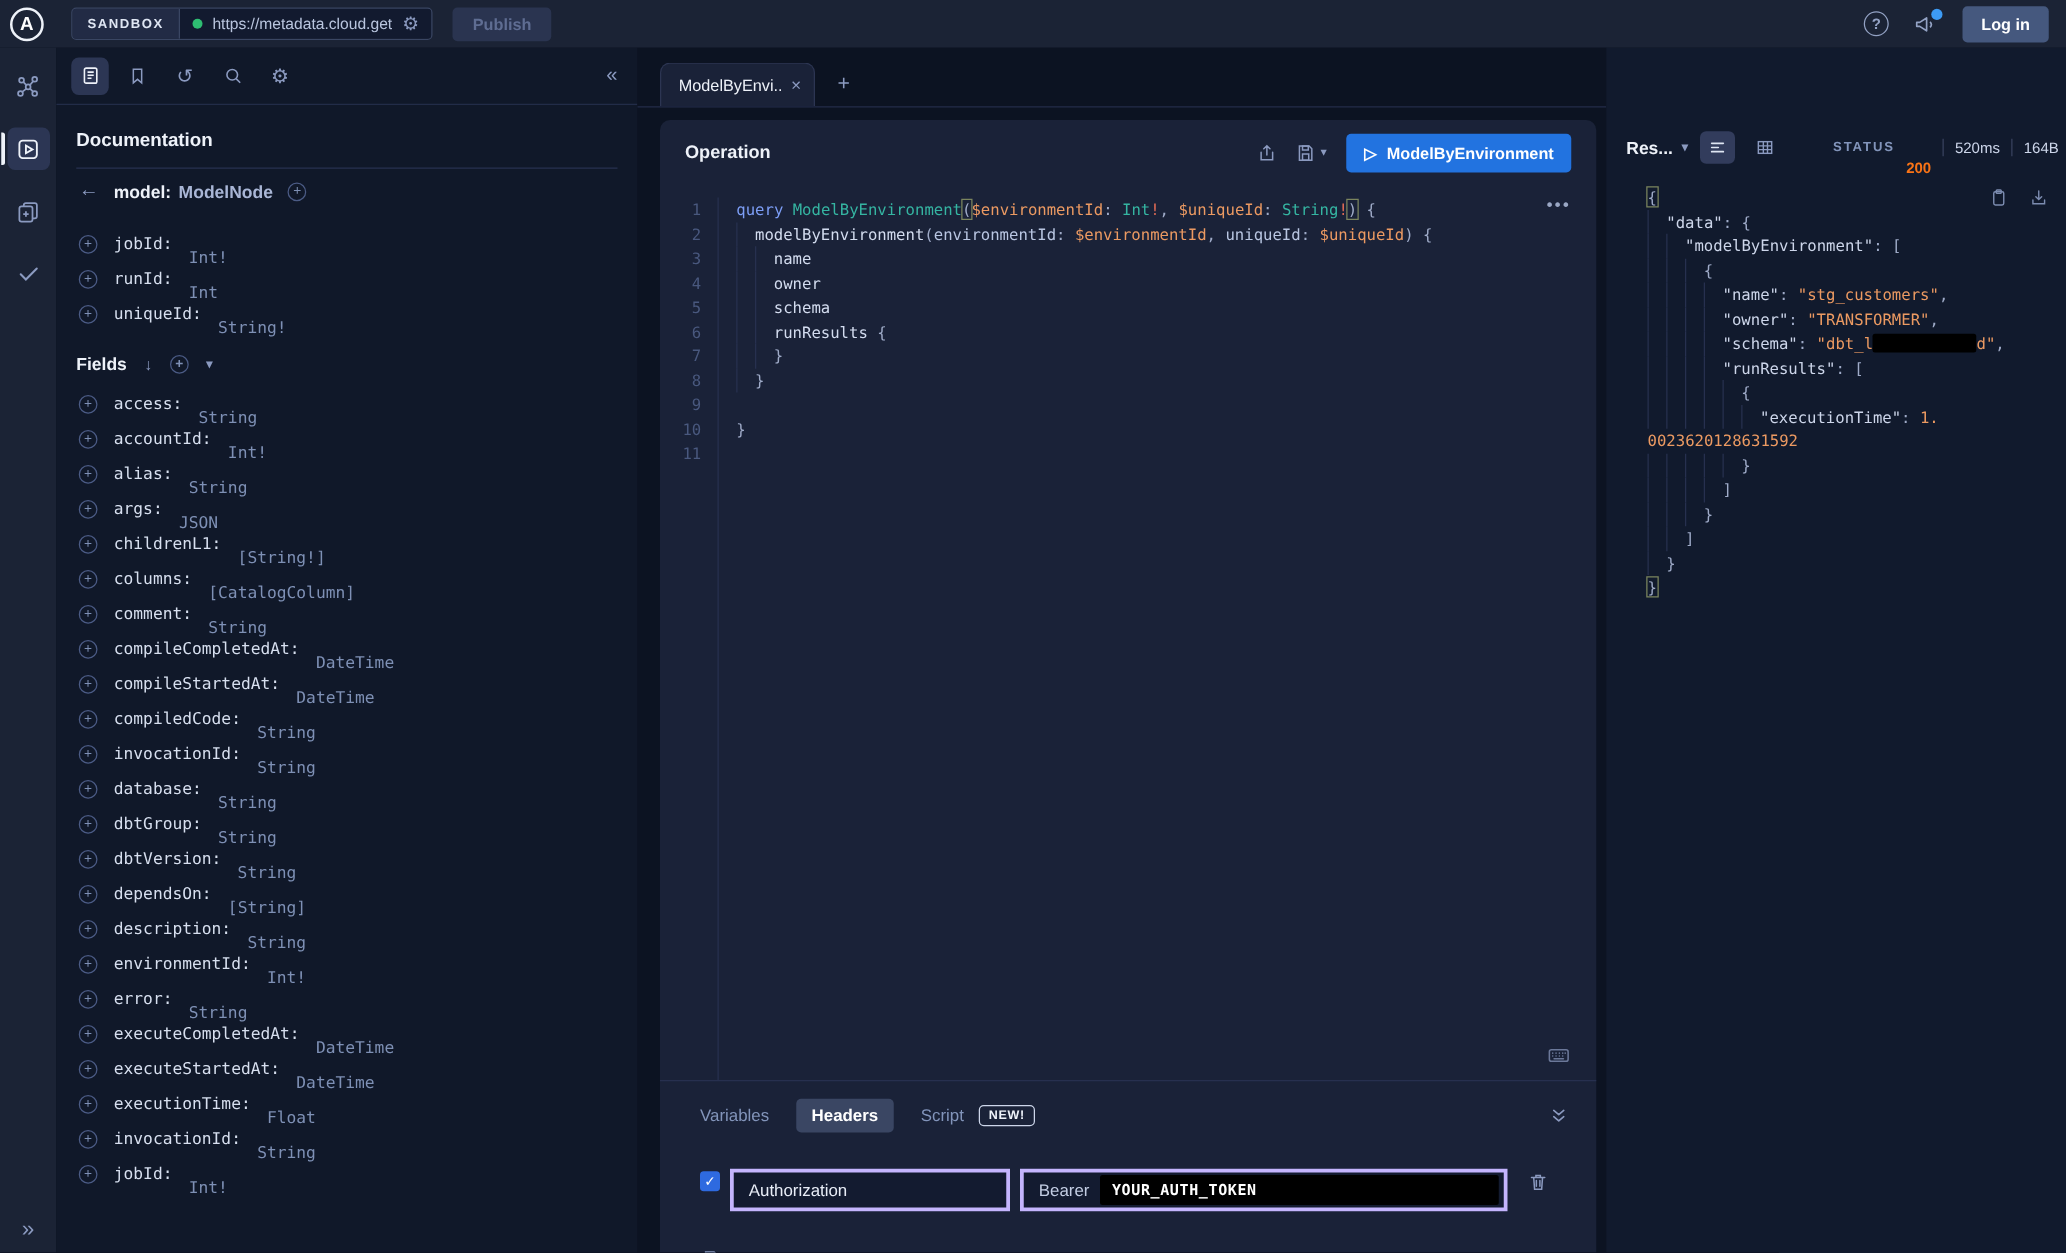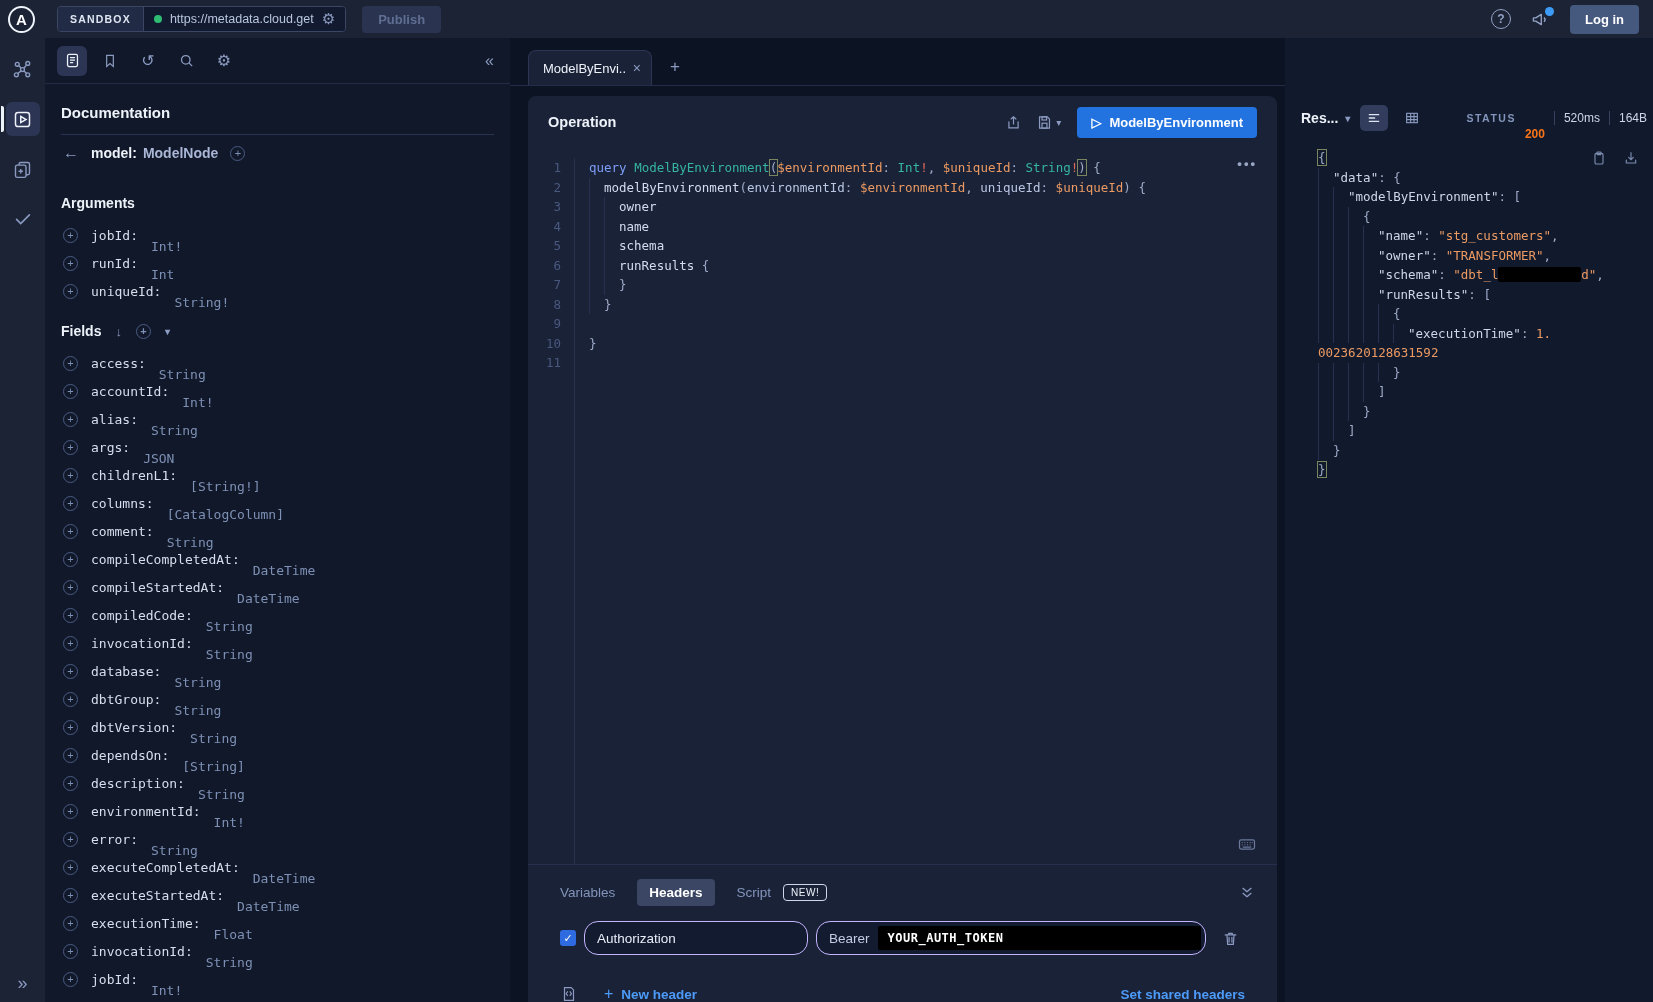--- a/index.html
+++ b/index.html
@@ -79,25 +79,25 @@
   .k{color:#cdd6ea} .s{color:#ec9a62}
   .bm{ outline:1px solid #7b855e; }
   .redact{ background:#000; border-radius:2px; }
   .more-menu { position:absolute; top:8px; right:20px; color:#9aa7c4; font-size:13px; letter-spacing:2px; font-weight:bold; cursor:pointer; }
   .kbd-ic { position:absolute; bottom:10px; right:20px; color:#6b7899; cursor:pointer; }
 
   .subpanel { flex:0 0 auto; height:138px; border-top:1px solid #27304f; padding:14px 22px 0 32px; }
   .subtabs { display:flex; align-items:center; gap:22px; }
   .subtab { font-size:13.5px; color:#8294ba; cursor:pointer; }
   .subtab.sel { background:#3a4663; color:#fff; font-weight:bold; padding:6px 12px; border-radius:4px; }
-  .new-badge { border:1px solid #cdd6ea; border-radius:4px; padding:2px 7px; font-size:10px; font-weight:normal; letter-spacing:0.5px; color:#eef2f9; margin-left:-10px; }
+  .new-badge { border:1px solid #cdd6ea; border-radius:4px; padding:2px 7px; font-size:10px; font-weight:bold; letter-spacing:0.5px; color:#eef2f9; margin-left:-10px; }
   .collapse2 { margin-left:auto; color:#8b9ac0; cursor:pointer; }
   .hdr-row { margin-top:15px; display:flex; align-items:center; gap:8px; }
   .cb { width:16px; height:16px; background:#2e6ae0; border-radius:3px; color:#fff; font-size:11px; display:flex; align-items:center; justify-content:center; cursor:pointer; flex:0 0 auto; }
-  .inp { height:34px; border:1px solid #c4b5fd; border-radius:14px; background:#131b30; display:flex; align-items:center; font-size:13.5px; color:#e8edf7; }
+  .inp { height:34px; border:3px solid #c4b5fd; border-radius:0; background:#131b30; display:flex; align-items:center; font-size:13.5px; color:#e8edf7;margin-top:14px; }
   .inp.key { width:224px; padding:0 12px; }
   .inp.val { width:390px; padding:0 4px 0 12px; gap:8px; }
   .bearer { color:#c3cde3; flex:0 0 auto; }
   .token { flex:1; background:#000; color:#fff; font-family:"DejaVu Sans Mono",monospace; font-size:12px; font-weight:bold; padding:5px 10px; border-radius:2px; letter-spacing:0.5px; }
   .trash { color:#8b9ac0; margin-left:8px; cursor:pointer; }
   .hdr-foot { margin-top:30px; display:flex; align-items:center; }
   .envdoc-ic { color:#8b9ac0; cursor:pointer; }
   .newhdr { margin-left:26px; color:#4d9bf8; font-weight:bold; font-size:13.5px; display:flex; align-items:center; gap:8px; cursor:pointer; }
   .newhdr .plus { font-size:16px; font-weight:normal; }
   .sharedhdr { margin-left:auto; margin-right:10px; color:#4d9bf8; font-weight:bold; font-size:13.5px; cursor:pointer; }
@@ -204,23 +204,20 @@
   </div>
   <div class="docs-body">
     <div class="docs-title">Documentation</div>
     <div class="docs-div"></div>
     <div class="model-row">
       <span class="back-ic">←</span>
       <span class="model-label">model:</span>
       <span class="model-type">ModelNode</span>
       <span class="plusc">+</span>
     </div>
-    <div class="sec-title sec-args">
-        <span>Arguments</span>
-      </div>
     <div class="rows" id="arg-rows">
         <div class="drow">
           <span class="plusc">+</span>
           <span class="fname">jobId:</span>
           <span class="ftype">Int!</span>
         </div>
         <div class="drow">
           <span class="plusc">+</span>
           <span class="fname">runId:</span>
           <span class="ftype">Int</span>
@@ -399,22 +396,22 @@
           <div class="ln">6</div>
           <div class="ln">7</div>
           <div class="ln">8</div>
           <div class="ln">9</div>
           <div class="ln">10</div>
           <div class="ln">11</div>
         </div>
       <div class="codecol" id="op-code" style="border-left:1px solid #27304f; padding-left:14px;">
           <div class="cl"><span class="kw">query </span><span class="op">ModelByEnvironment</span><span class="p bm">(</span><span class="vr">$environmentId</span><span class="p">: </span><span class="ty">Int</span><span class="bang">!</span><span class="p">, </span><span class="vr">$uniqueId</span><span class="p">: </span><span class="ty">String</span><span class="bang">!</span><span class="p bm">)</span><span class="p"> {</span></div>
           <div class="cl"><span class="indg"></span><span class="fl">modelByEnvironment</span><span class="p">(</span><span class="an">environmentId</span><span class="p">: </span><span class="vr">$environmentId</span><span class="p">, </span><span class="an">uniqueId</span><span class="p">: </span><span class="vr">$uniqueId</span><span class="p">) {</span></div>
+          <div class="cl"><span class="indg"></span><span class="indg"></span><span class="fl">name</span></div>
           <div class="cl"><span class="indg"></span><span class="indg"></span><span class="fl">owner</span></div>
-          <div class="cl"><span class="indg"></span><span class="indg"></span><span class="fl">name</span></div>
           <div class="cl"><span class="indg"></span><span class="indg"></span><span class="fl">schema</span></div>
           <div class="cl"><span class="indg"></span><span class="indg"></span><span class="fl">runResults </span><span class="p">{</span></div>
           <div class="cl"><span class="indg"></span><span class="indg"></span><span class="p">}</span></div>
           <div class="cl"><span class="indg"></span><span class="p">}</span></div>
           <div class="cl">&nbsp;</div>
           <div class="cl"><span class="p">}</span></div>
         </div>
       <span class="more-menu">•••</span>
       <span class="kbd-ic">
         <svg width="20" height="20" viewBox="0 0 24 24" fill="none" stroke="currentColor" stroke-width="1.5">

